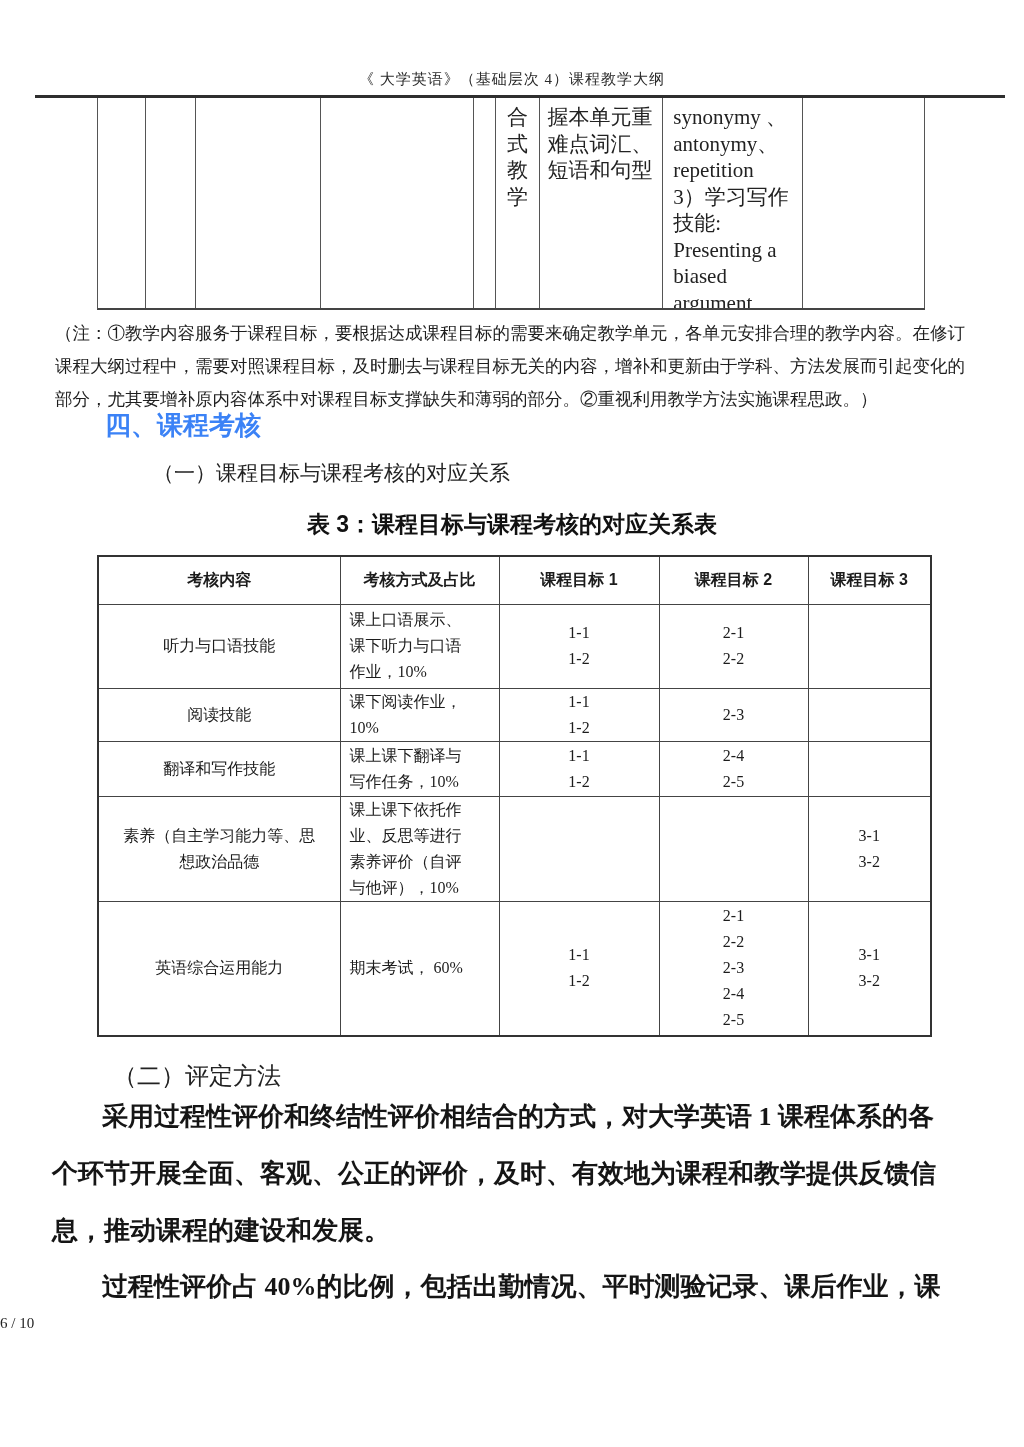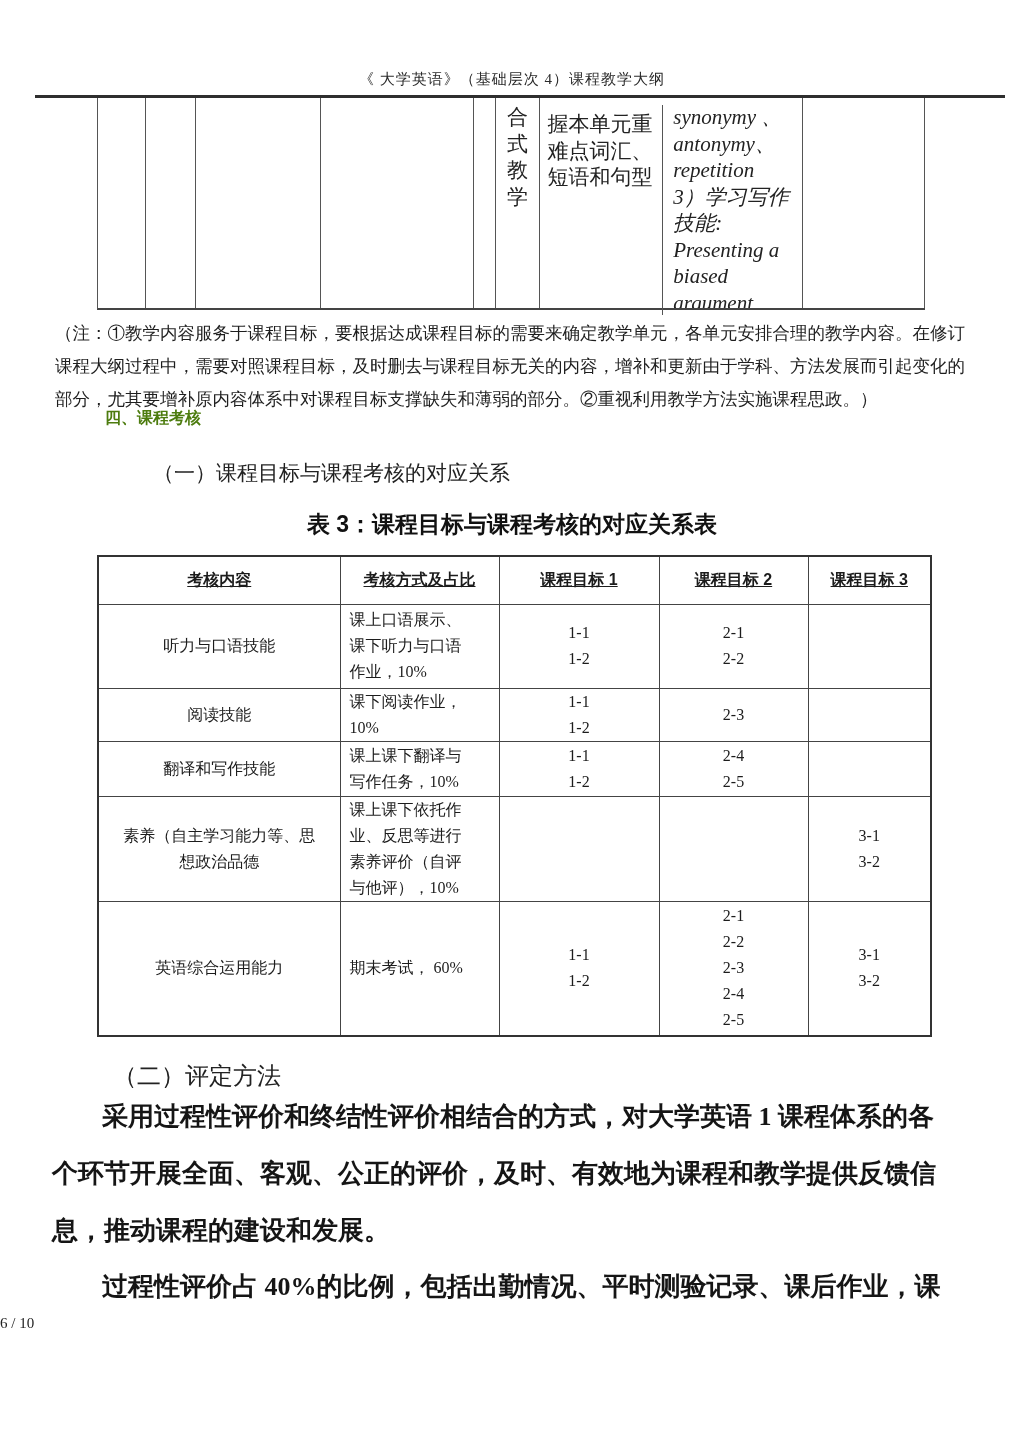--- a/index.html
+++ b/index.html
@@ -21,49 +21,49 @@
     border-left:1px solid #555;border-bottom:2px solid #444;
     box-sizing:border-box;
   }
   .cont-col{
     border-right:1px solid #555;box-sizing:border-box;height:100%;
     font-size:21px;line-height:26.5px;white-space:pre-line;
     padding-top:6px;overflow:hidden;color:#222;
   }
   .cc0{width:48px;} .cc1{width:50px;} .cc2{width:125px;} .cc3{width:153px;}
   .cc4{width:22px;} .cc5{width:45px;text-align:center;}
-  .cc6{width:123px;padding-left:7px;padding-right:2px;margin-top:7px;}
-  .cc7{width:140px;padding-left:10px;padding-right:2px;font-style:italic;}
+  .cc6{width:123px;padding-left:7px;padding-right:2px;}
+  .cc7{width:140px;padding-left:10px;padding-right:2px;}
   .cc8{width:122px;}
   
   .note{
     top:317px;left:55px;width:922px;font-size:17.5px;line-height:33px;
     color:#1e1e1e;text-align:justify;
   }
   
   .h-bold{font-family:"Liberation Sans","DejaVu Sans",sans-serif;font-weight:bold;}
-  .sec4{top:408px;left:105px;font-size:16px;color:#4d7c0f;}
+  .sec4{top:408px;left:105px;font-size:26px;color:#3b82f6;}
   .sub1{top:459px;left:113px;font-size:21px;color:#222;margin-left:40px;}
   .t3title{top:509px;left:0;width:1024px;text-align:center;font-size:23px;color:#111;}
   .sub2{top:1060px;left:113px;font-size:24px;color:#222;}
   
   .t3{
     top:555px;left:97px;border-collapse:collapse;table-layout:fixed;
     font-size:16px;color:#1c1c1c;
   }
   .t3 th,.t3 td{
     border:1px solid #444;vertical-align:middle;text-align:center;
     white-space:pre-line;line-height:26px;padding:0;box-sizing:border-box;
     overflow:hidden;
   }
   .t3{border:2px solid #333;}
   .t3 th{font-size:16px;}
   .t3 td.left{text-align:left;padding-left:9px;padding-right:4px;}
   .w0{width:242px;} .w1{width:159px;} .w2{width:160px;} .w3{width:149px;} .w4{width:123px;}
-  .r0{height:48px;text-decoration:underline;} .r1{height:84px;} .r2{height:51px;}
+  .r0{height:48px;} .r1{height:84px;} .r2{height:51px;}
   .r3{height:55px;} .r4{height:105px;} .r5{height:135px;}
   
   .bodypara{left:52px;width:925px;font-size:26px;line-height:57px;color:#151515;font-weight:bold;}
   .p1{top:1088px;}
   .p2{top:1258px;}
   .indent{text-indent:50px;}
   
   .pagenum{top:1315px;left:0;width:942px;text-align:left;font-size:15px;color:#222;}
 </style>
 </head>

